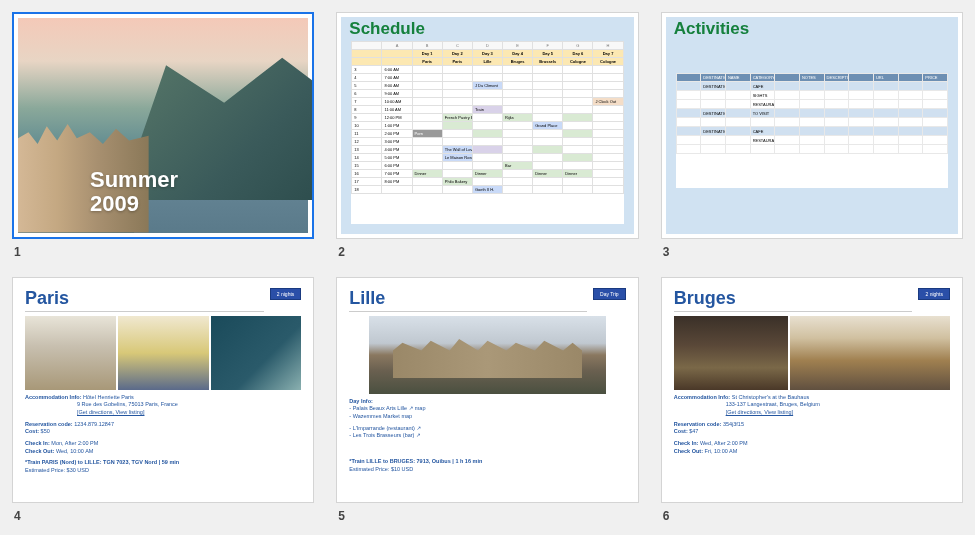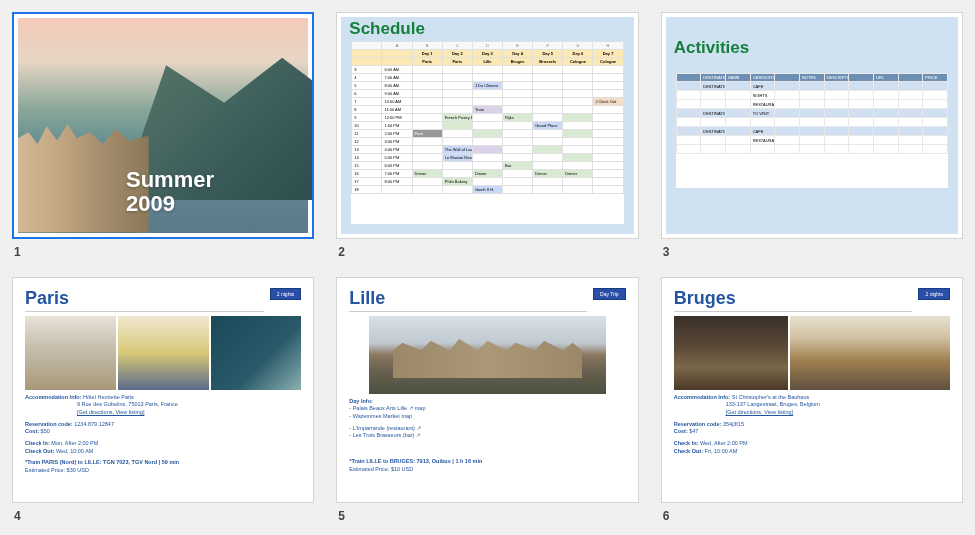--- a/index.html
+++ b/index.html
@@ -55,21 +55,21 @@
   .water {
     position: absolute; bottom: 0; right: 0; width: 60%; height: 35%;
     background: linear-gradient(180deg, #6a8a9a 0%, #5a7a8a 100%);
   }
   .cover .title {
     position: relative;
     color: #fff;
     font-weight: 700;
     font-size: 22px;
     line-height: 1.1;
-    padding: 0 0 16px 108px;
+    padding: 0 0 16px 72px;
     text-shadow: 0 1px 3px rgba(0,0,0,.3);
     z-index: 5;
   }
 
   
   .sheet-title {
     color: #15803d;
     font-weight: 700;
     font-size: 17px;
     padding: 6px 12px 4px;
@@ -393,21 +393,21 @@
               </tr>
           </tbody>
         </table>
       </div>
     </div>
     <div class="slide-number">2</div>
   </div>
 
   <div class="slide-wrap">
     <div class="slide">
-      <div class="sheet-title" style="margin-top:19px;">Activities</div>
+      <div class="sheet-title" style="">Activities</div>
       <div class="sheet3">
         <table>
           <tbody>
               <tr class="hdr">
                 <td></td>
                 <td>DESTINATION</td>
                 <td>NAME</td>
                 <td>CATEGORY</td>
                 <td></td>
                 <td>NOTES</td>

